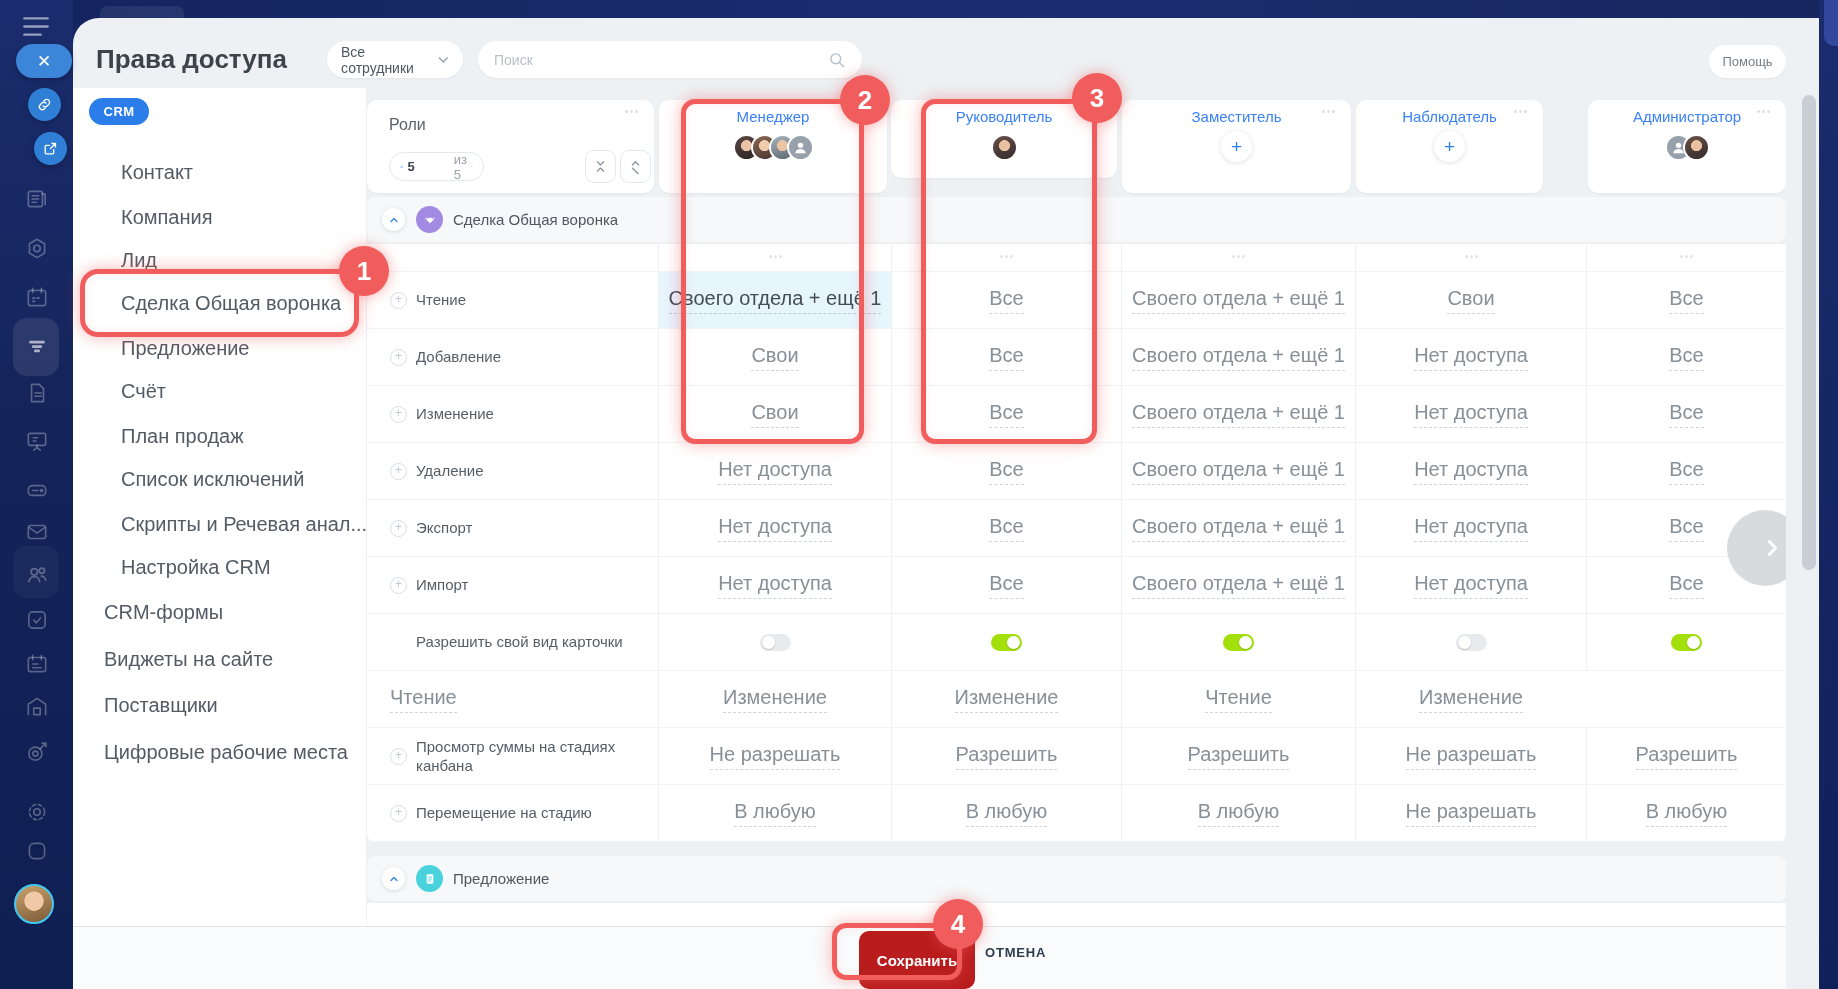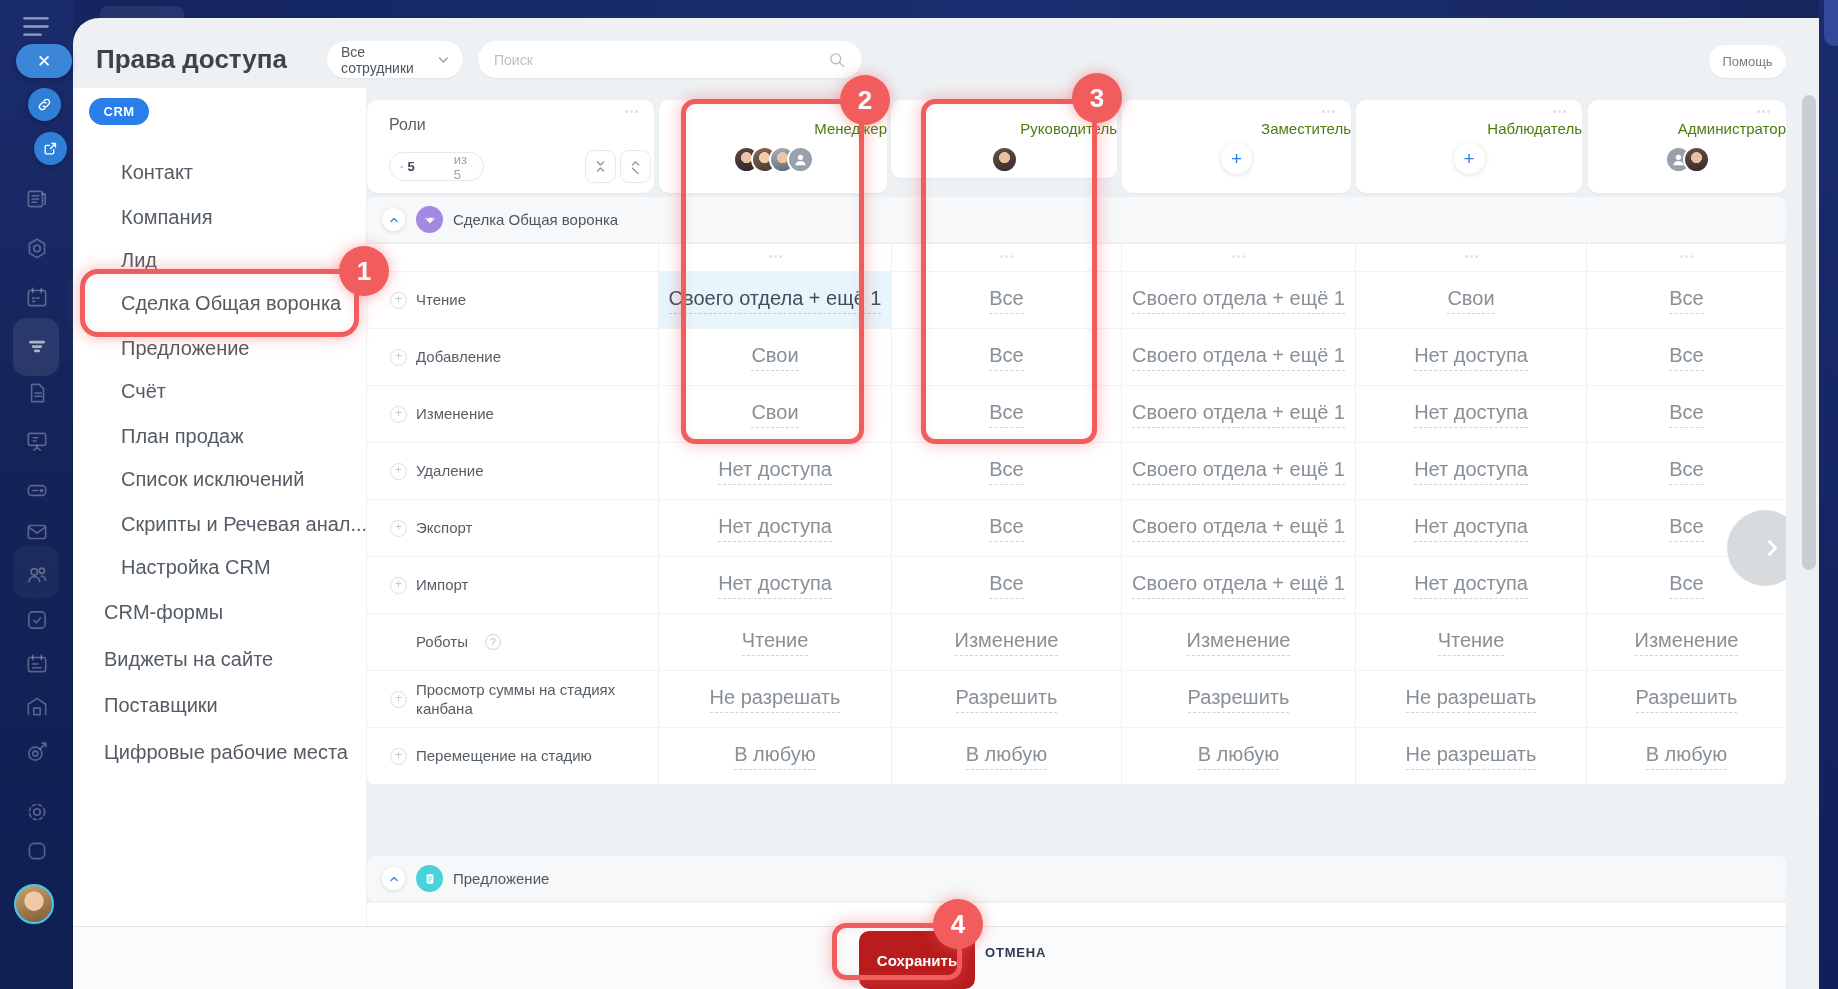--- a/index.html
+++ b/index.html
@@ -54,21 +54,21 @@
   #nav-panel { left:73px; top:88px; width:293px; height:838px; background:#fff; z-index:4; }
   #crm-badge { position:absolute; left:16px; top:10px; width:60px; height:27px; background:#2b7de9;
     border-radius:14px; color:#fff; font-size:13px; font-weight:bold; letter-spacing:.4px;
     display:flex; align-items:center; justify-content:center; }
   .nav-item { position:absolute; font-size:20px; color:#535b65; cursor:pointer; white-space:nowrap; }
 
   
   .hdr-card { background:#fff; border-radius:10px; z-index:5; box-shadow:0 1px 2px rgba(70,80,100,.05); }
   .hdr-dots { position:absolute; right:16px; top:10px; display:flex; gap:2px; }
   .hdr-dots i { width:3px; height:3px; border-radius:50%; background:#dcе0e3; background:#dce0e3; }
-  .role-name { text-align:right; font-size:15px; color:#4d7c0f; margin-top:20px; }
+  .role-name { text-align:center; font-size:15px; color:#3b82f6; margin-top:8px; }
   .role-avatars { display:flex; justify-content:center; margin-top:9px; }
   .av { width:27px; height:27px; border-radius:50%; border:2px solid #fff; margin-left:-9px; background:#97a1ab; position:relative; }
   .av:first-child { margin-left:0; }
   .avatar-photo-1 { background:radial-gradient(circle at 50% 42%, #eac3a6 0 30%, transparent 33%), linear-gradient(160deg,#5d4a44,#2c2326); }
   .avatar-photo-2 { background:radial-gradient(circle at 50% 42%, #f0cbae 0 30%, transparent 33%), linear-gradient(160deg,#8a6a52,#4a3530); }
   .avatar-photo-3 { background:radial-gradient(circle at 50% 42%, #ecc5a4 0 30%, transparent 33%), linear-gradient(160deg,#a8b4bf,#5c6670); }
   .avatar-photo-4 { background:radial-gradient(circle at 50% 42%, #e9c0a0 0 30%, transparent 33%), linear-gradient(160deg,#6a5146,#332a2e); }
   .avatar-placeholder svg { position:absolute; left:4px; top:4px; width:15px; height:15px; }
   .add-btn { width:31px; height:31px; border-radius:50%; background:#fff; box-shadow:0 1px 5px rgba(70,80,100,.18);
     display:flex; align-items:center; justify-content:center; color:#2f81e8; font-size:19px; cursor:pointer; margin:6px auto 0; }
@@ -351,21 +351,21 @@
     </div>
     <div class="abs hdr-card" style="left:1122px; top:100px; width:229px; height:93px">
       <div class="hdr-dots">
         <i></i>
         <i></i>
         <i></i>
       </div>
       <div class="role-name">Заместитель</div>
       <div class="add-btn">+</div>
     </div>
-    <div class="abs hdr-card" style="left:1356px; top:100px; width:226px; height:93px">
+    <div class="abs hdr-card" style="left:1356px; top:100px; width:187px; height:93px">
       <div class="hdr-dots">
         <i></i>
         <i></i>
         <i></i>
       </div>
       <div class="role-name">Наблюдатель</div>
       <div class="add-btn">+</div>
     </div>
     <div class="abs hdr-card" style="left:1588px; top:100px; width:198px; height:93px">
       <div class="hdr-dots">
@@ -572,24 +572,40 @@
           <span class="val">Нет доступа</span>
         </div>
         <div class="cell">
           <span class="val">Все</span>
         </div>
       </div>
       <div class="t-row data">
         <div class="cell">
           <div class="row-label">
             <span style="width:17px;flex:none"></span>
-            <span>Роботы</span>
-            <span class="info-ico">?</span>
-          </div>
-        </div>
+            <span>Разрешить свой вид карточки</span>
+          </div>
+        </div>
+        <div class="cell">
+          <div class="toggle off"></div>
+        </div>
+        <div class="cell">
+          <div class="toggle on"></div>
+        </div>
+        <div class="cell">
+          <div class="toggle on"></div>
+        </div>
+        <div class="cell">
+          <div class="toggle off"></div>
+        </div>
+        <div class="cell">
+          <div class="toggle on"></div>
+        </div>
+      </div>
+      <div class="t-row data">
         <div class="cell">
           <span class="val">Чтение</span>
         </div>
         <div class="cell">
           <span class="val">Изменение</span>
         </div>
         <div class="cell">
           <span class="val">Изменение</span>
         </div>
         <div class="cell">

